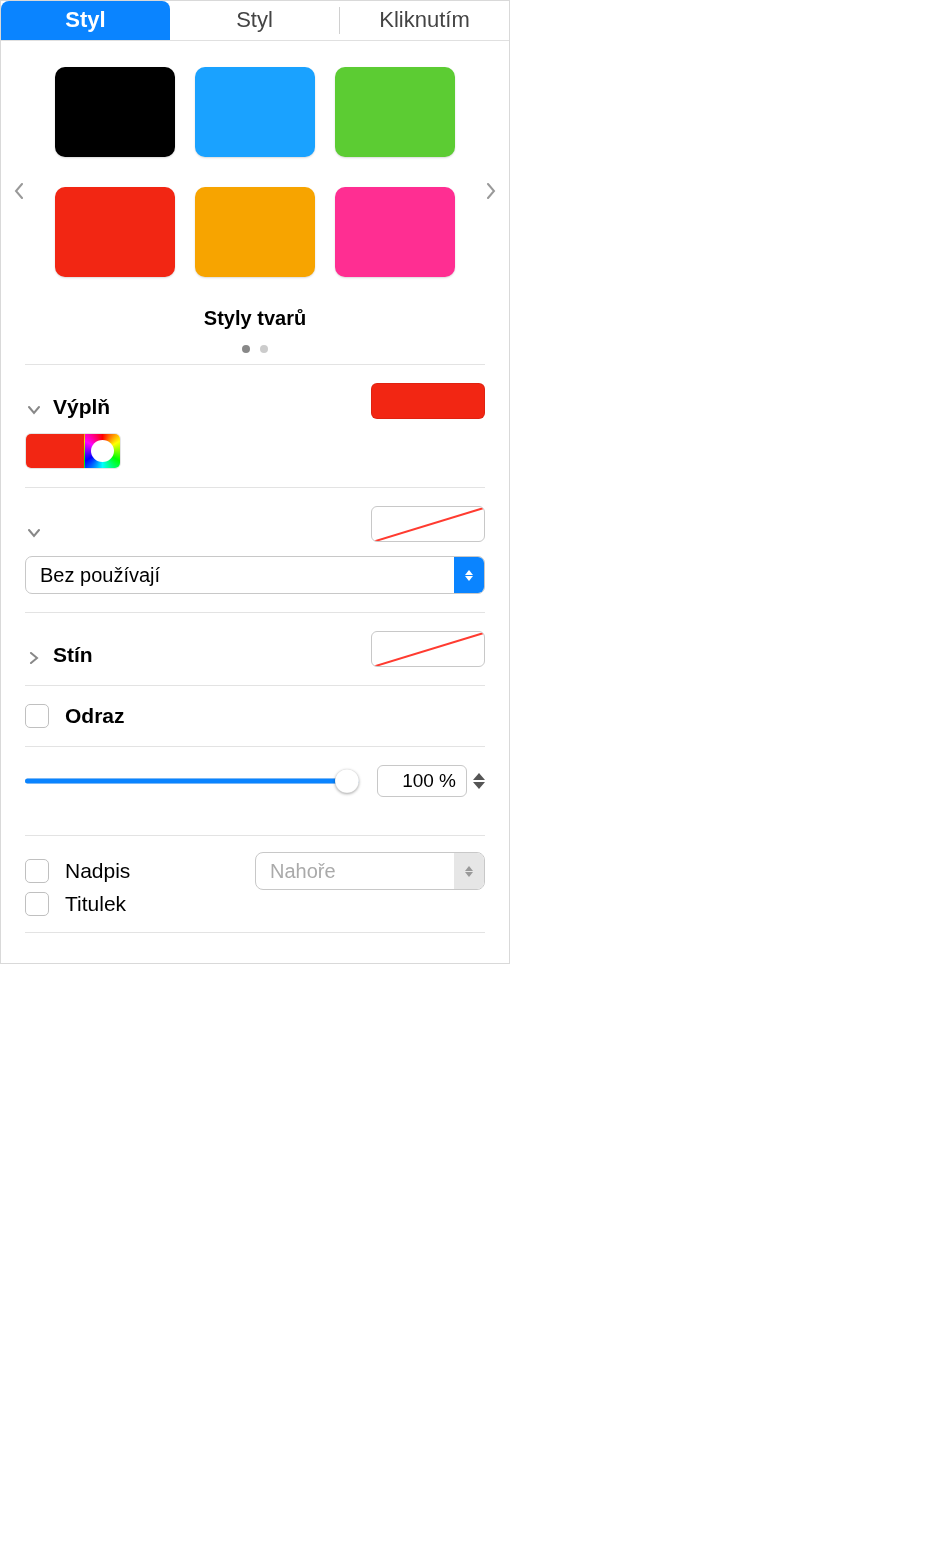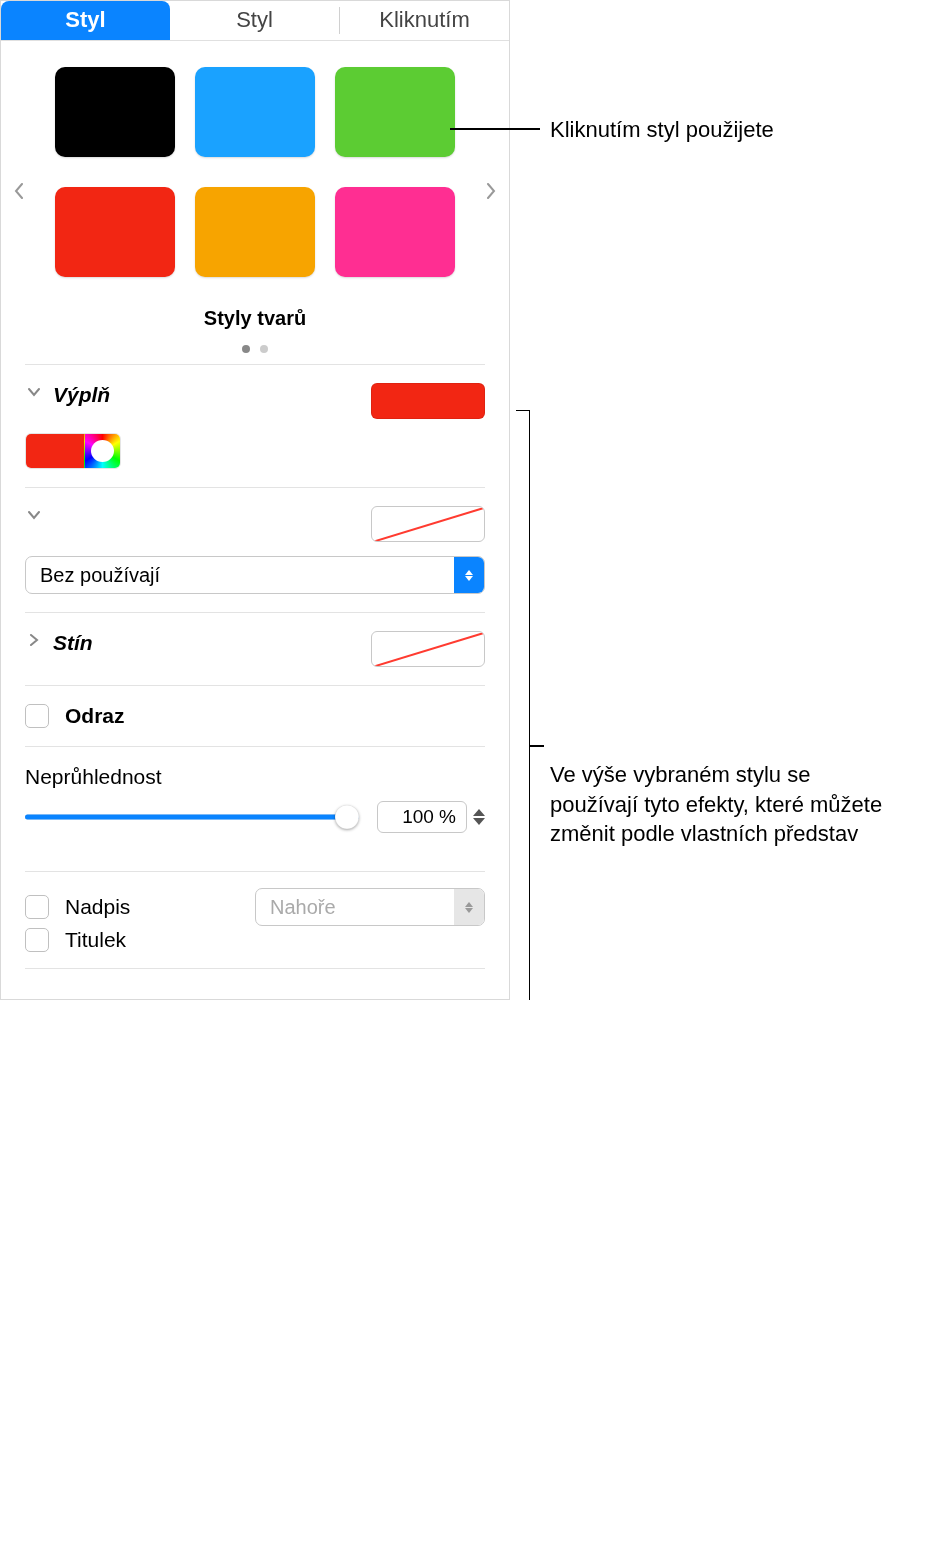--- a/index.html
+++ b/index.html
@@ -87,23 +87,22 @@
   margin-bottom: 8px;
 }
 .dot { display:inline-block; width:8px; height:8px; border-radius:50%; margin:0 3px; background:#ccc;}
 .dot.active { background:#888; }
 
 .sections { padding: 0 24px 30px 24px; }
 .hr { border:none; border-top:1px solid #e3e3e3; margin: 0 0 0 0; }
 .section { padding: 18px 0; }
 .section-header {
   display:flex;
-  align-items:flex-start;
+  align-items:flex-end;
   justify-content: space-between;
-  font-style: italic;
 }
 .disclosure {
   width:18px; height:18px;
   display:inline-flex; align-items:center; justify-content:center;
   margin-right: 10px;
   color:#888;
 }
 .disclosure svg { width:12px; height:12px; }
 .label {
   font-size: 21px;
@@ -223,21 +222,21 @@
   margin-left:6px;
   gap:2px;
 }
 .stepper .s { width:0; height:0; border-left:6px solid transparent; border-right:6px solid transparent; cursor:pointer;}
 .stepper .su { border-bottom:7px solid #555; }
 .stepper .sd { border-top:7px solid #555; }
 
 .titlecap { padding: 14px 0; }
 .tc-row { display:flex; align-items:center; margin: 2px 0; }
 .tc-spacer { flex:1; }
-.tc-popup { width: 230px; }
+.tc-popup { width: 230px; border-radius: 8px; }
 
 .callout { position:absolute; }
 .callout .text { padding-left: 6px; color:#000; }
 .bracket {
   position:absolute;
   border-right: 1.5px solid #000;
   border-top: 1.5px solid #000;
   border-bottom: 1.5px solid #000;
   width: 14px;
 }
@@ -341,21 +340,20 @@
       <hr class="hr">
 
       <div class="check-row">
         <div class="checkbox"></div>
         <span class="label">Odraz</span>
       </div>
 
       <hr class="hr">
 
       <div class="section">
-        <div class="opacity-label">Neprůhlednost</div>
         <div class="slider-row">
           <div class="slider">
             <div class="track"></div>
             <div class="track-fill"></div>
             <div class="thumb"></div>
           </div>
           <div class="stepper-box">
             <div class="stepper-val">100 %</div>
             <div class="stepper">
               <div class="s su"></div>
@@ -383,25 +381,13 @@
         <div class="tc-row">
           <div class="checkbox"></div>
           <span class="label normal">Titulek</span>
         </div>
       </div>
 
       <hr class="hr">
     </div>
   </div>
 
-  <div class="callouts">
-    <div class="lead" style="top:128px; left:-60px; width:90px;"></div>
-    <div class="callout" style="top:115px; left:34px;">
-      <div class="text">Kliknutím styl použijete</div>
-    </div>
-
-    <div class="bracket" style="top:410px; height:670px; left:6px;"></div>
-    <div class="lead" style="top:745px; left:20px; width:14px;"></div>
-    <div class="callout" style="top:760px; left:34px; width:360px;">
-      <div class="text">Ve výše vybraném stylu se používají tyto efekty, které můžete změnit podle vlastních představ</div>
-    </div>
-  </div>
 </div>
 
 </body></html>

